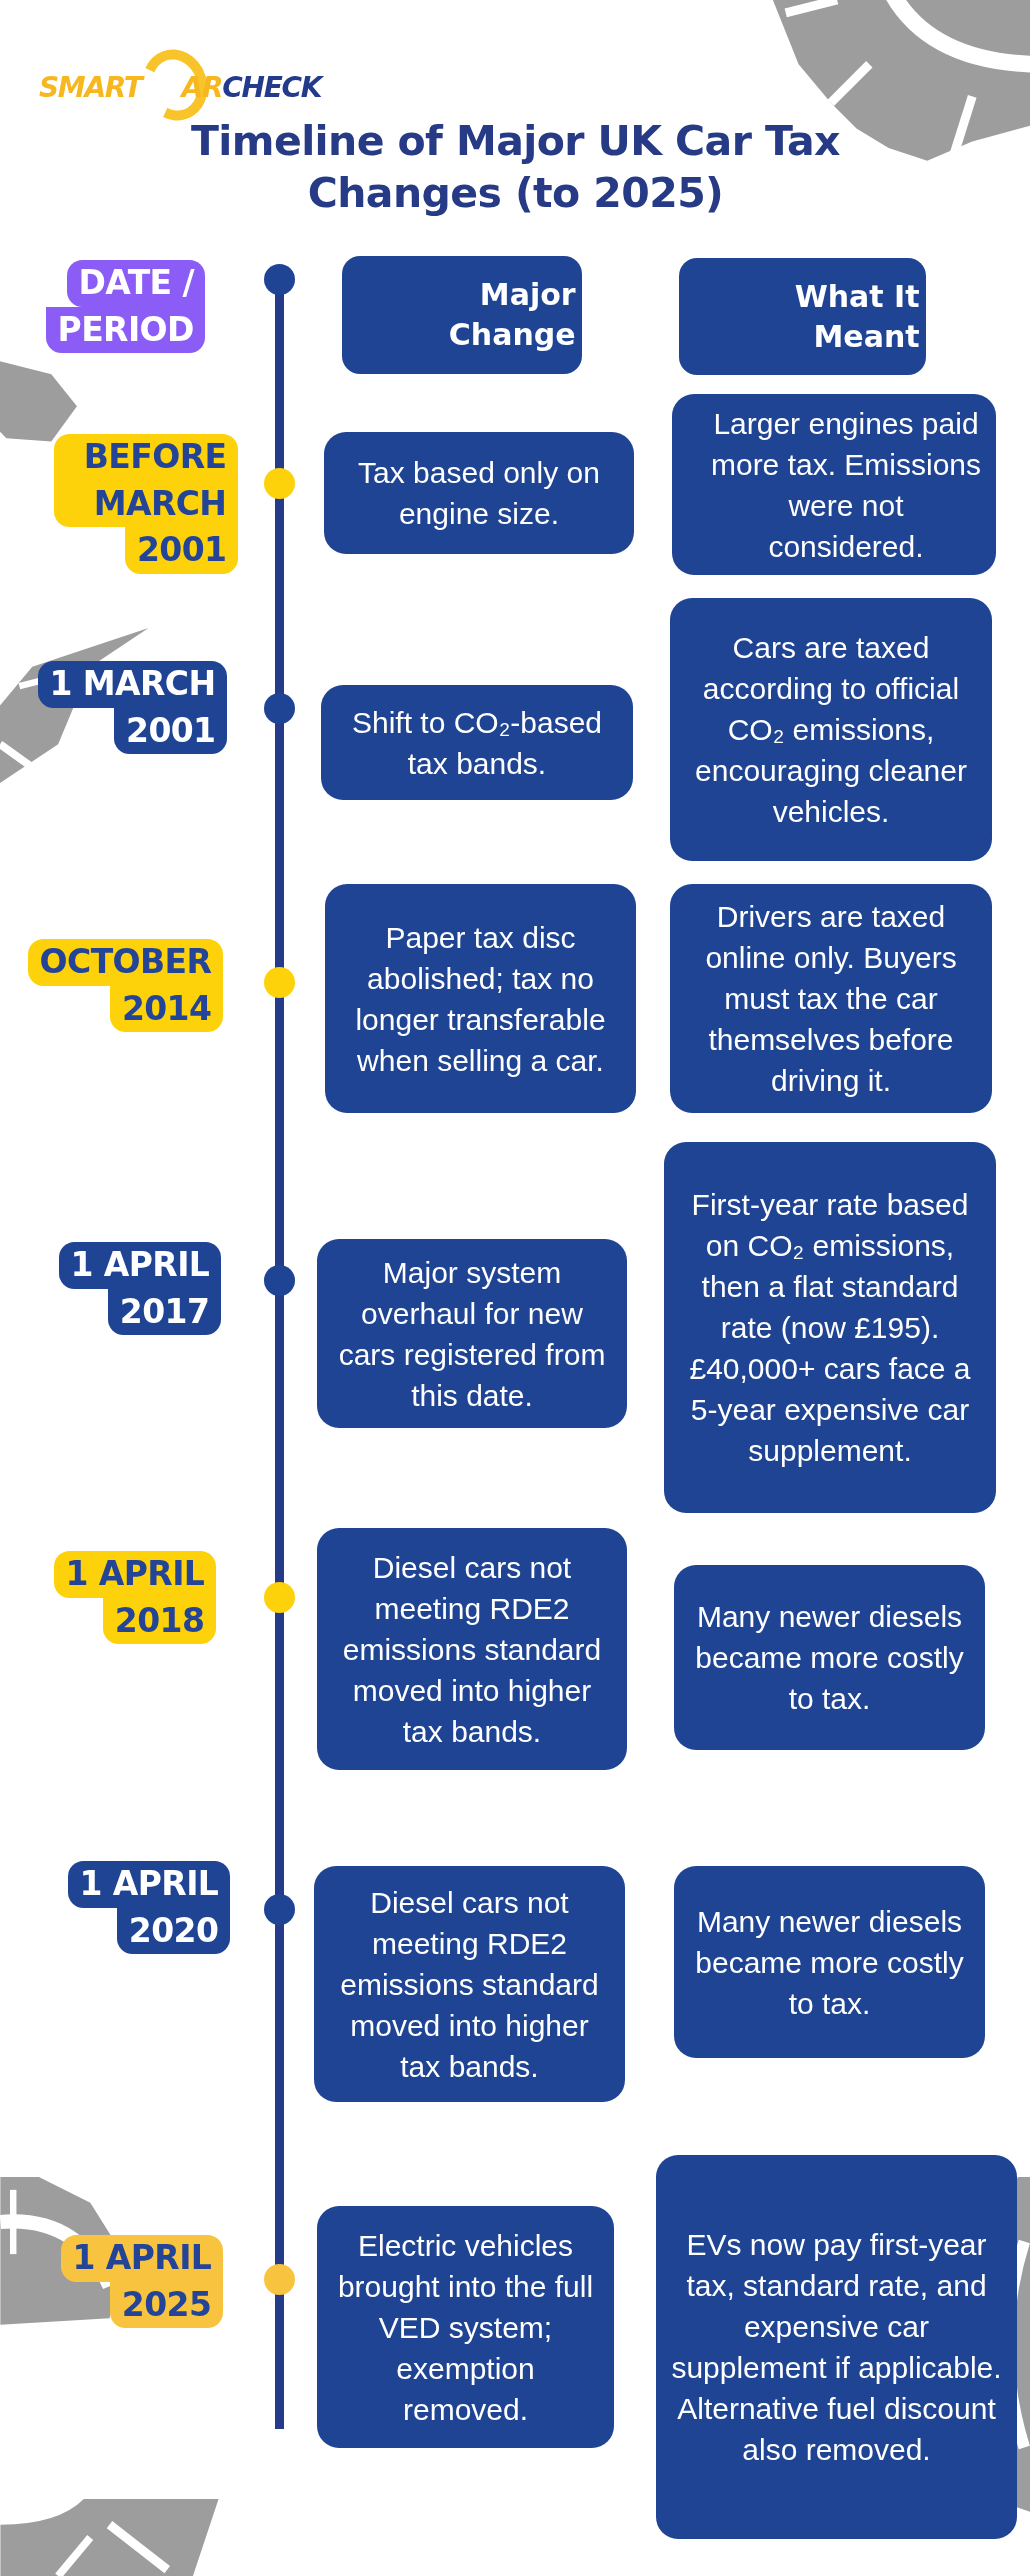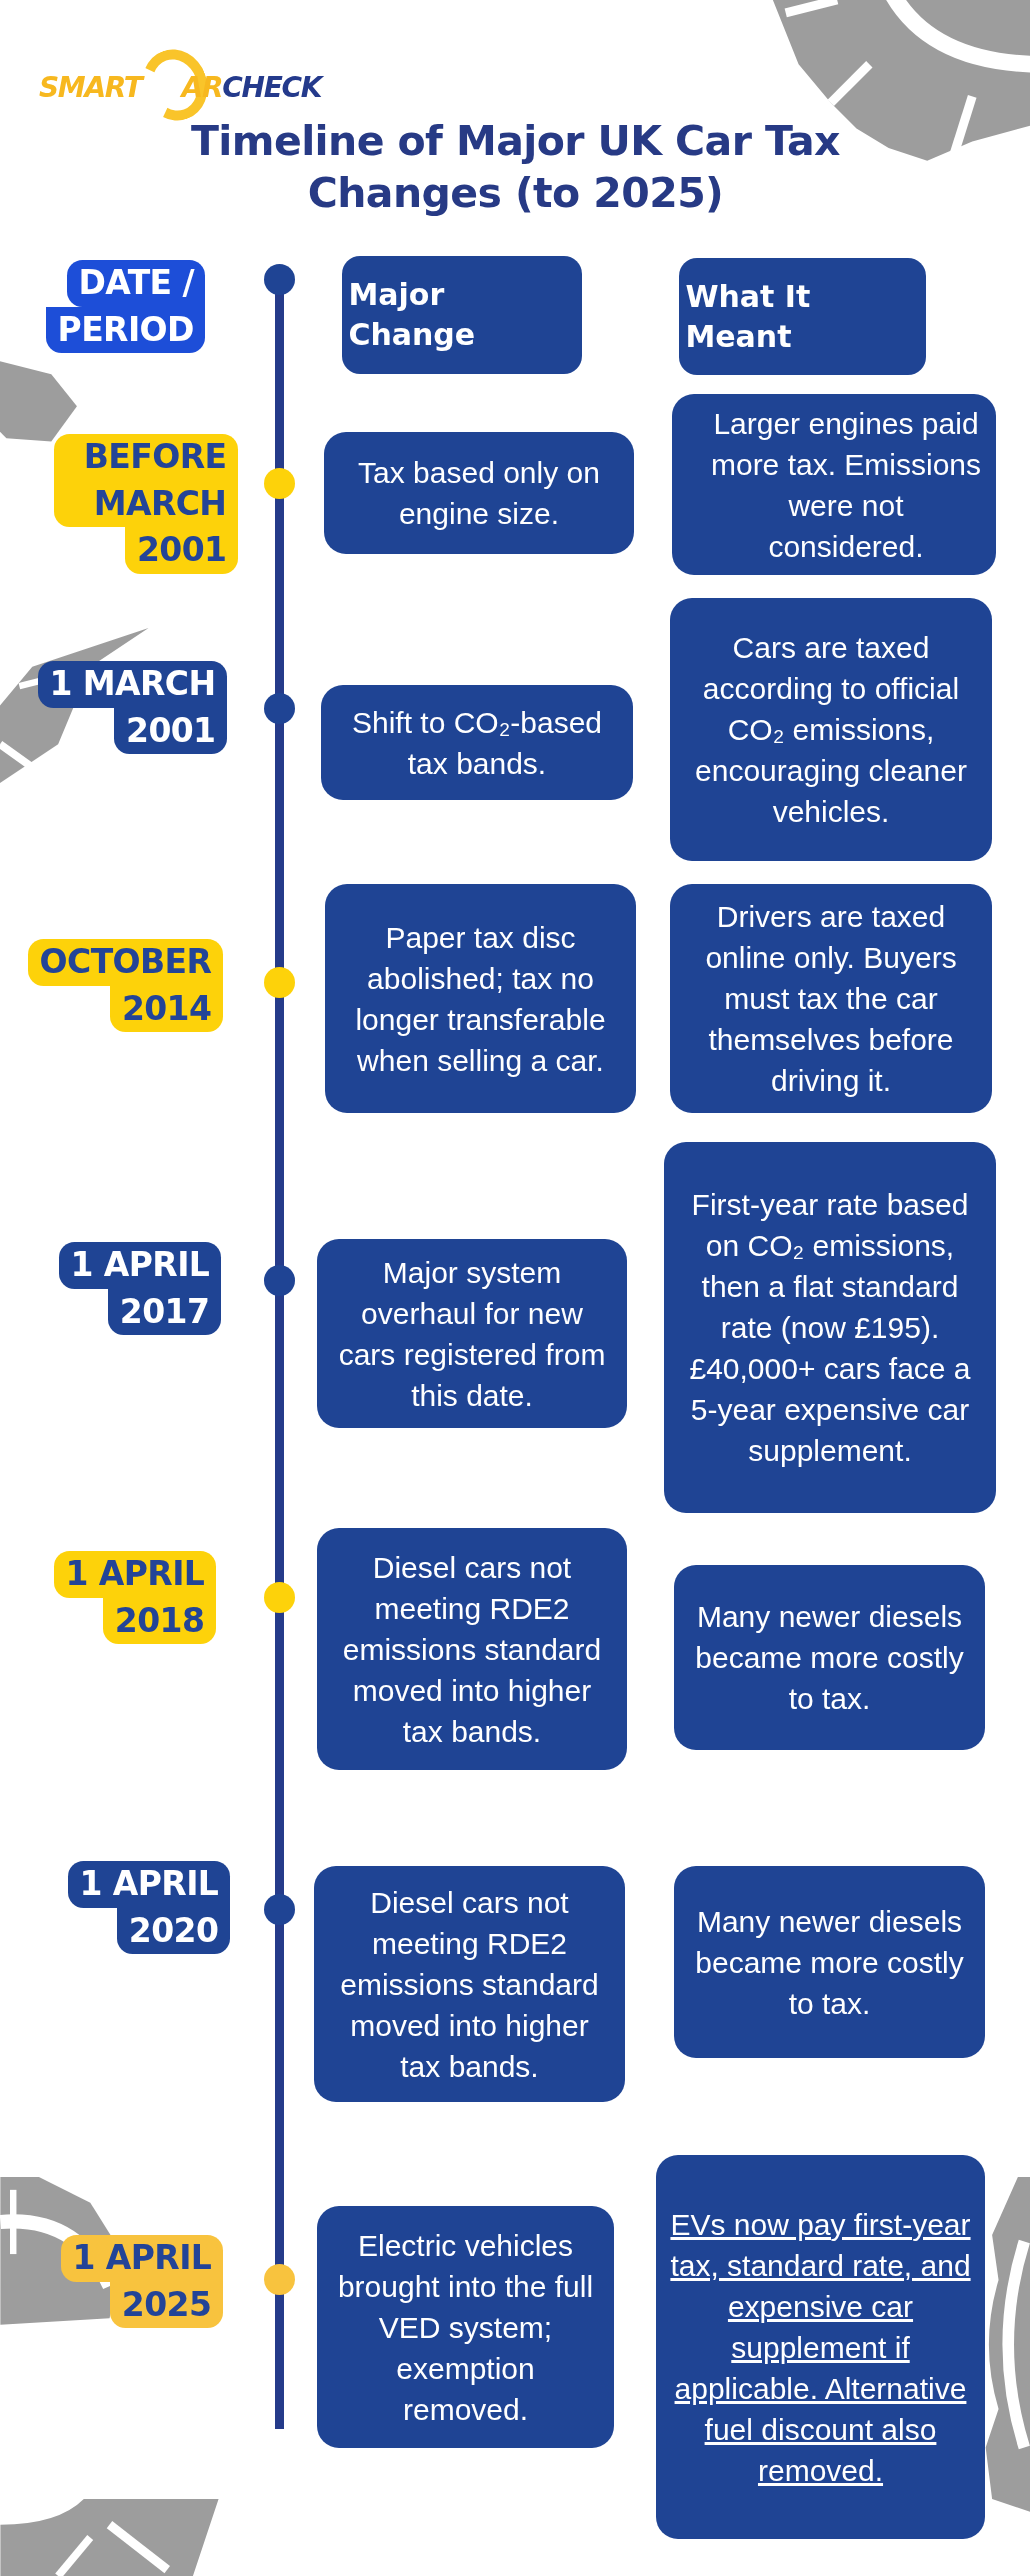--- a/index.html
+++ b/index.html
@@ -16,31 +16,31 @@
   .logo-ring { position: absolute; left: 104px; top: 2.6px; width: 64px; height: 72px; border-radius: 50%; border: 10.3px solid #f9c42a; border-left-color: transparent; transform: rotate(-20deg); }
 
   .title { position: absolute; left: 129px; width: 773px; top: 115px; text-align: center; color: #273a85; font-family: "DejaVu Sans", sans-serif; font-weight: bold; font-size: 41px; line-height: 52px; letter-spacing: -0.6px; z-index: 2; }
 
   .timeline-line { position: absolute; left: 275px; width: 9px; top: 279px; height: 2150px; background: #253b8a; z-index: 1; }
   .dot { position: absolute; width: 31px; height: 31px; border-radius: 50%; left: 264px; z-index: 2; }
   .dot.blue { background: #1f4494; }
   .dot.yellow { background: #fdd20a; }
   .dot.amber { background: #f8c33e; }
 
-  .col-head { position: absolute; background: #1f4494; color: #ffffff; border-radius: 18px; display: flex; align-items: center; justify-content: center; text-align: left; font-family: "DejaVu Sans", sans-serif; font-weight: bold; font-size: 30px; line-height: 40px; z-index: 2; padding: 6.4px; }
+  .col-head { position: absolute; background: #1f4494; color: #ffffff; border-radius: 18px; display: flex; align-items: center; justify-content: center; text-align: right; font-family: "DejaVu Sans", sans-serif; font-weight: bold; font-size: 30px; line-height: 40px; z-index: 2; padding: 6.4px; }
 
   .card { position: absolute; background: #1f4494; color: #ffffff; border-radius: 22px; display: flex; align-items: center; justify-content: center; text-align: center; font-family: "Liberation Sans", sans-serif; font-size: 30px; line-height: 41px; padding: 9px 14px; z-index: 2; white-space: pre-line; }
 
   .tag { position: absolute; z-index: 2; display: flex; flex-direction: column; align-items: flex-end; font-family: "DejaVu Sans", sans-serif; font-weight: bold; font-size: 33px; line-height: 44px; letter-spacing: -0.6px; }
   .tag .line { display: block; padding: 1.3px 11.6px; text-align: right; white-space: nowrap; }
   .tag .line:first-child { border-radius: 15.5px 15.5px 0 15.5px; }
   .tag .line:last-child { border-radius: 0 0 15.5px 15.5px; }
   .tag .line:only-child { border-radius: 15.5px; }
   .tag.blue .line { background: #1f4494; color: #ffffff; }
-  .tag.darkblue .line { background: #1d4ed8; color: #ffffff; }
+  .tag.darkblue .line { background: #8b5cf6; color: #ffffff; }
   .tag.yellow .line { background: #fdd20a; color: #234497; }
   .tag.amber .line { background: #f8c33e; color: #234497; }
 </style>
 </head>
 <body>
 
 <svg class="gear" style="left:760px; top:-26px;" width="283" height="187" viewBox="0 0 440 290">
   <path d="M20 40 L140 0 L440 0 L440 230 L330 260 L260 290 L200 270 L150 240 L110 200 L60 140 Z" fill="#9d9d9d"></path>
   <path d="M200 20 Q260 140 440 140" stroke="#ffffff" stroke-width="26" fill="none"></path>
   <path d="M40 60 L120 40" stroke="#ffffff" stroke-width="14"></path>
@@ -143,14 +143,14 @@
 <div class="dot blue" style="top:1894px;"></div>
 <div class="card" style="left:314px; top:1866px; width:311px; height:236px;">Diesel cars not meeting RDE2 emissions standard moved into higher tax bands.</div>
 <div class="card" style="left:674px; top:1866px; width:311px; height:192px;">Many newer diesels became more costly to tax.</div>
 
 <div class="tag amber" style="left:61px; top:2235px;">
   <span class="line">1 APRIL</span>
   <span class="line">2025</span>
 </div>
 <div class="dot amber" style="top:2264px;"></div>
 <div class="card" style="left:317px; top:2206px; width:297px; height:242px;">Electric vehicles brought into the full VED system; exemption removed.</div>
-<div class="card" style="left:656px; top:2155px; width:329px; height:384px;text-decoration:underline;">EVs now pay first-year tax, standard rate, and expensive car supplement if applicable. Alternative fuel discount also removed.</div>
+<div class="card" style="left:656px; top:2155px; width:361px; height:384px;">EVs now pay first-year tax, standard rate, and expensive car supplement if applicable. Alternative fuel discount also removed.</div>
 
 
 </body></html>

